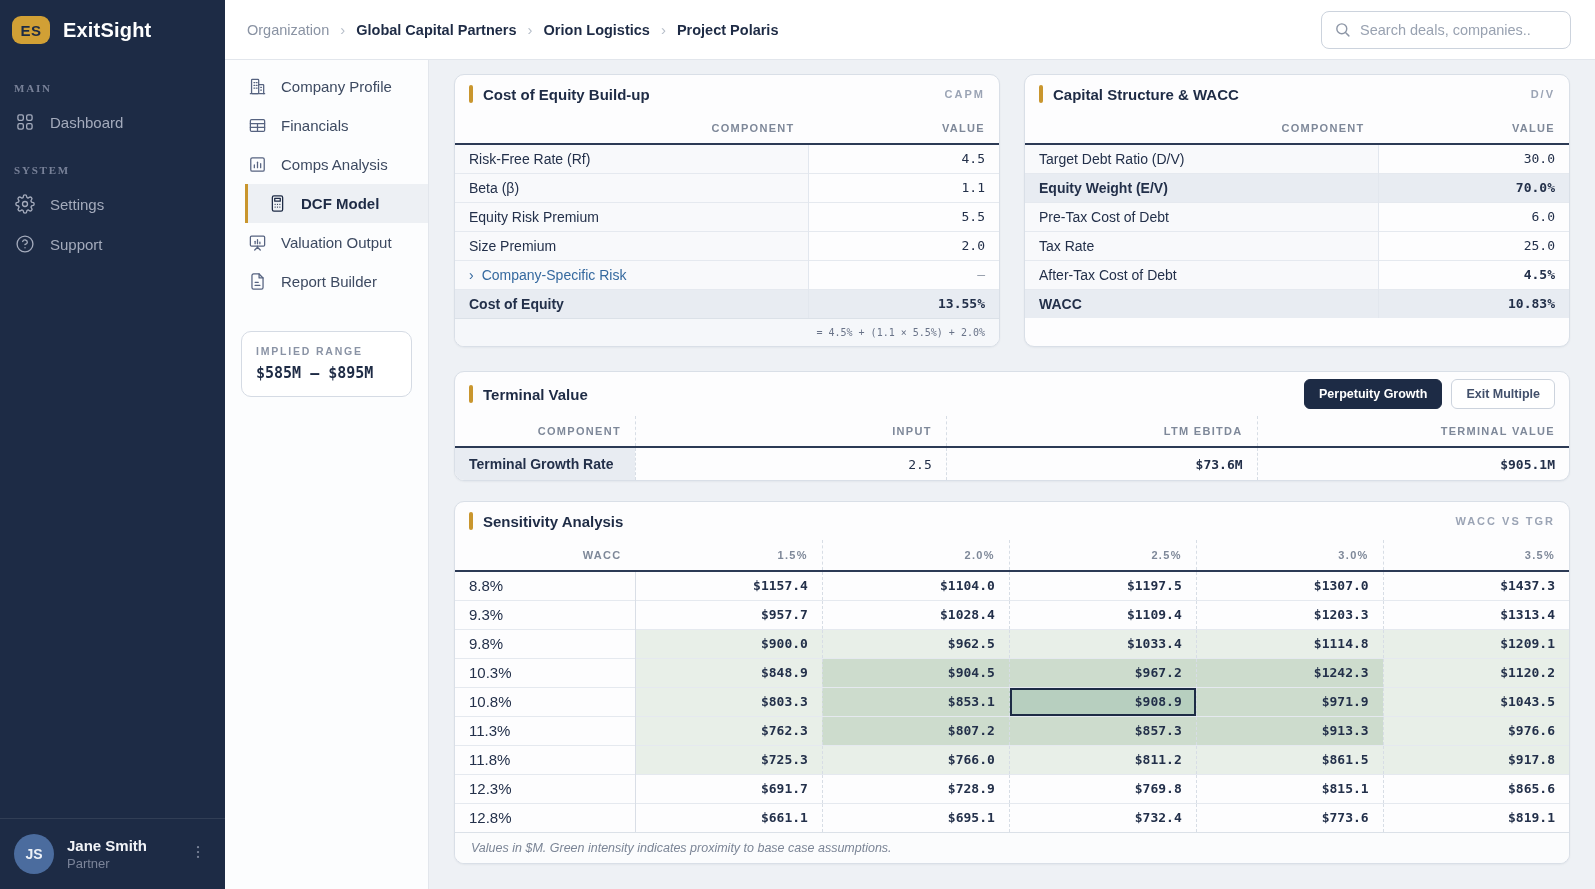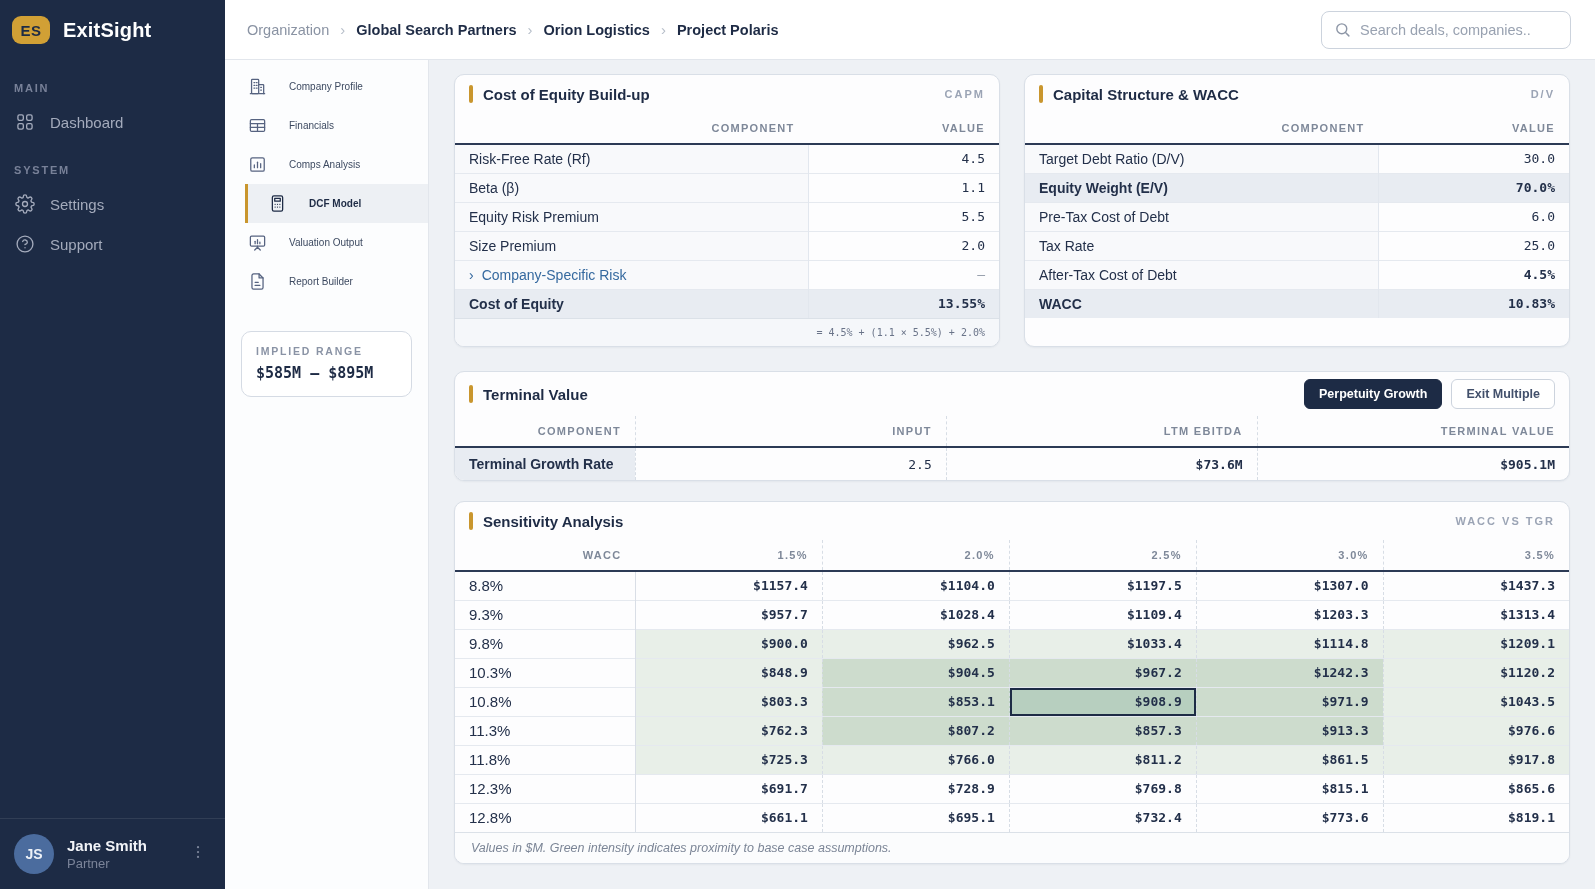--- a/index.html
+++ b/index.html
@@ -7,21 +7,21 @@
   .screen {
     position:relative; width:1595px; height:889px; overflow:hidden;
     font-family:"Liberation Sans", sans-serif; background:#eef1f5; color:#1e2b45;
   }
   
   .sidebar { position:absolute; left:0; top:0; bottom:0; width:225px; background:#1d2b45; }
   .logo-row { display:flex; align-items:center; gap:13px; padding:11px 12px; height:60px; }
   .logo-badge { width:38px; height:28px; background:#d1a035; border-radius:9px; color:#1d2b45;
     font-weight:700; font-size:15px; display:flex; align-items:center; justify-content:center; letter-spacing:.5px; }
   .logo-text { color:#ffffff; font-size:20px; font-weight:700; letter-spacing:.2px; }
-  .nav-label { padding:22px 14px 8px; font-size:11px; font-weight:700; letter-spacing:1.8px; color:#788198; }
+  .nav-label { padding:22px 14px 8px; font-size:11px; font-weight:700; letter-spacing:1.8px; color:#788198;font-family:Liberation Serif, serif; }
   .nav-item { display:flex; align-items:center; gap:15px; padding:10px 15px; color:#a4abbc; font-size:15px; cursor:pointer; }
   .nav-item svg { flex:0 0 auto; }
   .user { position:absolute; left:0; right:0; bottom:0; border-top:1px solid rgba(255,255,255,.09);
     padding:15px 14px; display:flex; align-items:center; gap:13px; }
   .avatar { width:40px; height:40px; border-radius:50%; background:#4b6c9e; color:#eef2f8;
     font-weight:700; font-size:14px; display:flex; align-items:center; justify-content:center; }
   .user-name { color:#f2f4f8; font-size:15px; font-weight:700; }
   .user-role { color:#7b8499; font-size:13px; margin-top:2px; }
   .kebab { margin-left:auto; color:#7b8499; cursor:pointer; padding:4px; }
   
@@ -30,22 +30,22 @@
   .breadcrumb { display:flex; align-items:center; font-size:14.5px; }
   .crumb { color:#1e2b45; font-weight:700; cursor:pointer; }
   .crumb.muted { color:#8a93a3; font-weight:400; }
   .crumb-sep { color:#b6bec9; margin:0 11px; font-size:15px; }
   .search { width:250px; height:38px; border:1px solid #ccd3dd; border-radius:8px; background:#fff;
     display:flex; align-items:center; gap:9px; padding:0 12px; color:#8d96a6; }
   .search input { border:none; outline:none; flex:1; font-size:14.5px; font-family:"Liberation Sans",sans-serif; color:#3d4a61; background:transparent; }
   .search input::placeholder { color:#99a2b1; }
   
   .subsidebar { position:absolute; left:225px; top:60px; bottom:0; width:204px; background:#fcfdfe; border-right:1px solid #e2e6ec; padding-top:7px; }
-  .sub-item { display:flex; align-items:center; gap:22px; height:39px; padding:0 20px; color:#3d4a61;
-    font-size:10px; cursor:pointer; border-left:3px solid transparent; }
+  .sub-item { display:flex; align-items:center; gap:14px; height:39px; padding:0 20px; color:#3d4a61;
+    font-size:15px; cursor:pointer; border-left:3px solid transparent; }
   .sub-item svg { color:#566380; }
   .sub-item.active { background:#edf0f4; border-left-color:#c9962e; font-weight:700; color:#1e2b45;margin-left:20px; }
   .sub-item.active svg { color:#1e2b45; }
   .range-box { margin:30px 16px 0; border:1px solid #d5dbe4; border-radius:10px; padding:13px 14px 14px; background:#ffffff; }
   .range-label { font-size:10.5px; letter-spacing:1.8px; color:#8a93a5; font-weight:700; }
   .range-value { margin-top:7px; font-family:"DejaVu Sans Mono", monospace; font-weight:700; font-size:15px; color:#1e2b45; }
   
   .main { position:absolute; left:429px; top:60px; right:0; bottom:0; overflow:auto; padding:14px 25px; }
   .cards-row { display:flex; gap:24px; margin-bottom:24px; }
   .card { background:#fdfdfe; border:1px solid #d9dfe7; border-radius:10px; overflow:hidden;
@@ -143,21 +143,21 @@
             <circle cx="12" cy="18.5" r="1.5"></circle>
           </svg>
       </div>
     </div>
   </aside>
 
   <header class="topbar">
     <nav class="breadcrumb" id="breadcrumb">
         <span class="crumb muted">Organization</span>
         <span class="crumb-sep">›</span>
-        <span class="crumb">Global Search Partners</span>
+        <span class="crumb">Global Capital Partners</span>
         <span class="crumb-sep">›</span>
         <span class="crumb">Orion Logistics</span>
         <span class="crumb-sep">›</span>
         <span class="crumb">Project Polaris</span>
       </nav>
     <div class="search">
       <span style="display:flex">
         <svg width="17" height="17" viewBox="0 0 24 24" fill="none" stroke="currentColor" stroke-width="2" stroke-linecap="round">
             <circle cx="11" cy="11" r="7"></circle>
             <line x1="16.6" y1="16.6" x2="21" y2="21"></line>

